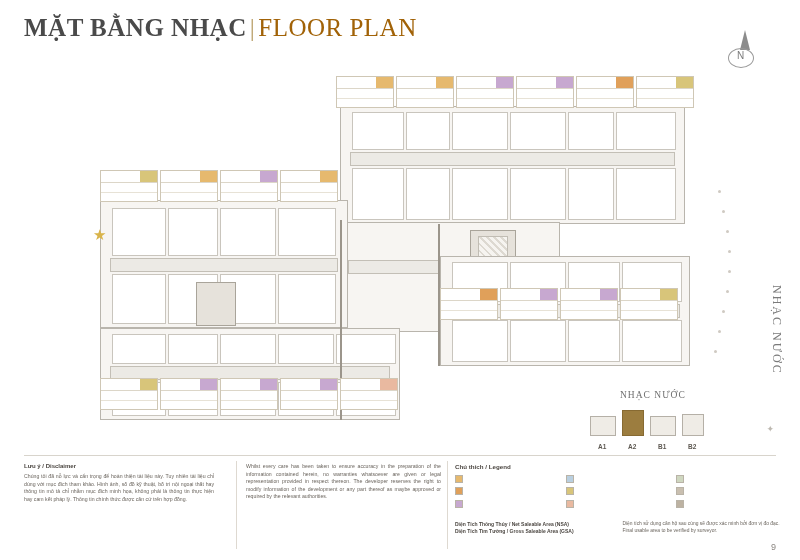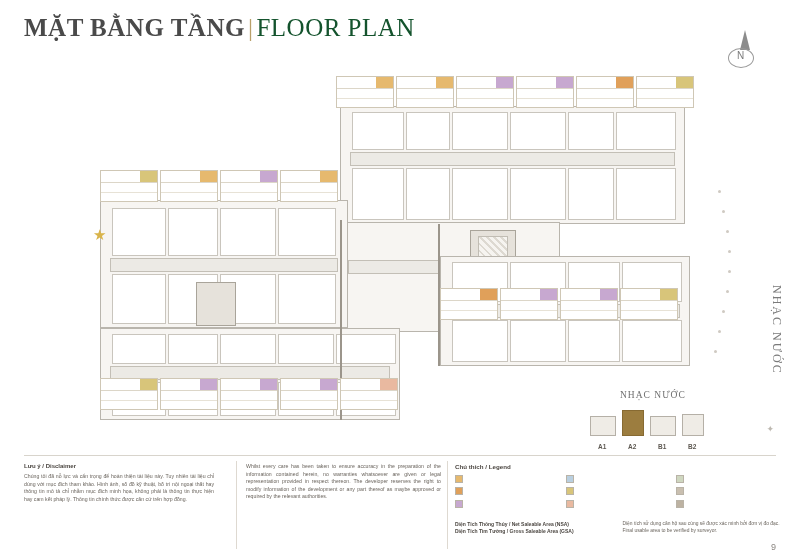--- a/index.html
+++ b/index.html
@@ -10,21 +10,21 @@
     font-family:"Liberation Sans", sans-serif;
     color:#3a3a3a;
     position:relative;
     overflow:hidden;
   }
   
   #title-block { position:absolute; left:24px; top:14px; }
   #main-title { font-family:"Liberation Serif", serif; font-size:25px; letter-spacing:0.5px; color:#4a4a4a; }
   #main-title .bold { font-weight:bold; }
   #main-title .sep { color:#b9a06a; font-weight:normal; padding:0 3px; }
-  #main-title .light { font-weight:normal; color:#14532d; }
+  #main-title .light { font-weight:normal; color:#a16207; }
   #sub-title { font-family:"Liberation Serif", serif; font-size:15px; color:#5b5b5b; margin-top:4px; letter-spacing:0.3px; }
 
   
   #compass { position:absolute; right:36px; top:26px; width:44px; height:46px; }
   #compass .needle { position:absolute; left:20px; top:4px; width:0; height:0;
     border-left:5px solid transparent; border-right:5px solid transparent; border-bottom:20px solid #8c8c8c; }
   #compass .ring { position:absolute; left:8px; top:22px; width:26px; height:20px; border:1px solid #9a9a9a; border-radius:50%; }
   #compass .n { position:absolute; left:17px; top:24px; font-size:10px; color:#7a7a7a; }
 
   
@@ -111,21 +111,21 @@
   #page-no { position:absolute; right:24px; bottom:8px; font-size:9px; color:#8a8580; }
 
   
   .vrule { position:absolute; width:1px; background:#ded9d1; }
 </style>
 </head>
 <body>
 
 <div id="title-block">
   <div id="main-title">
-    <span class="bold">MẶT BẰNG TẦNG</span><span class="sep">|</span><span class="light">FLOOR PLAN</span>
+    <span class="bold">MẶT BẰNG NHẠC</span><span class="sep">|</span><span class="light">FLOOR PLAN</span>
   </div>
 </div>
 
 <div id="compass">
   <div class="needle"></div>
   <div class="ring"></div>
   <div class="n">N</div>
 </div>
 
 <div id="plan">

